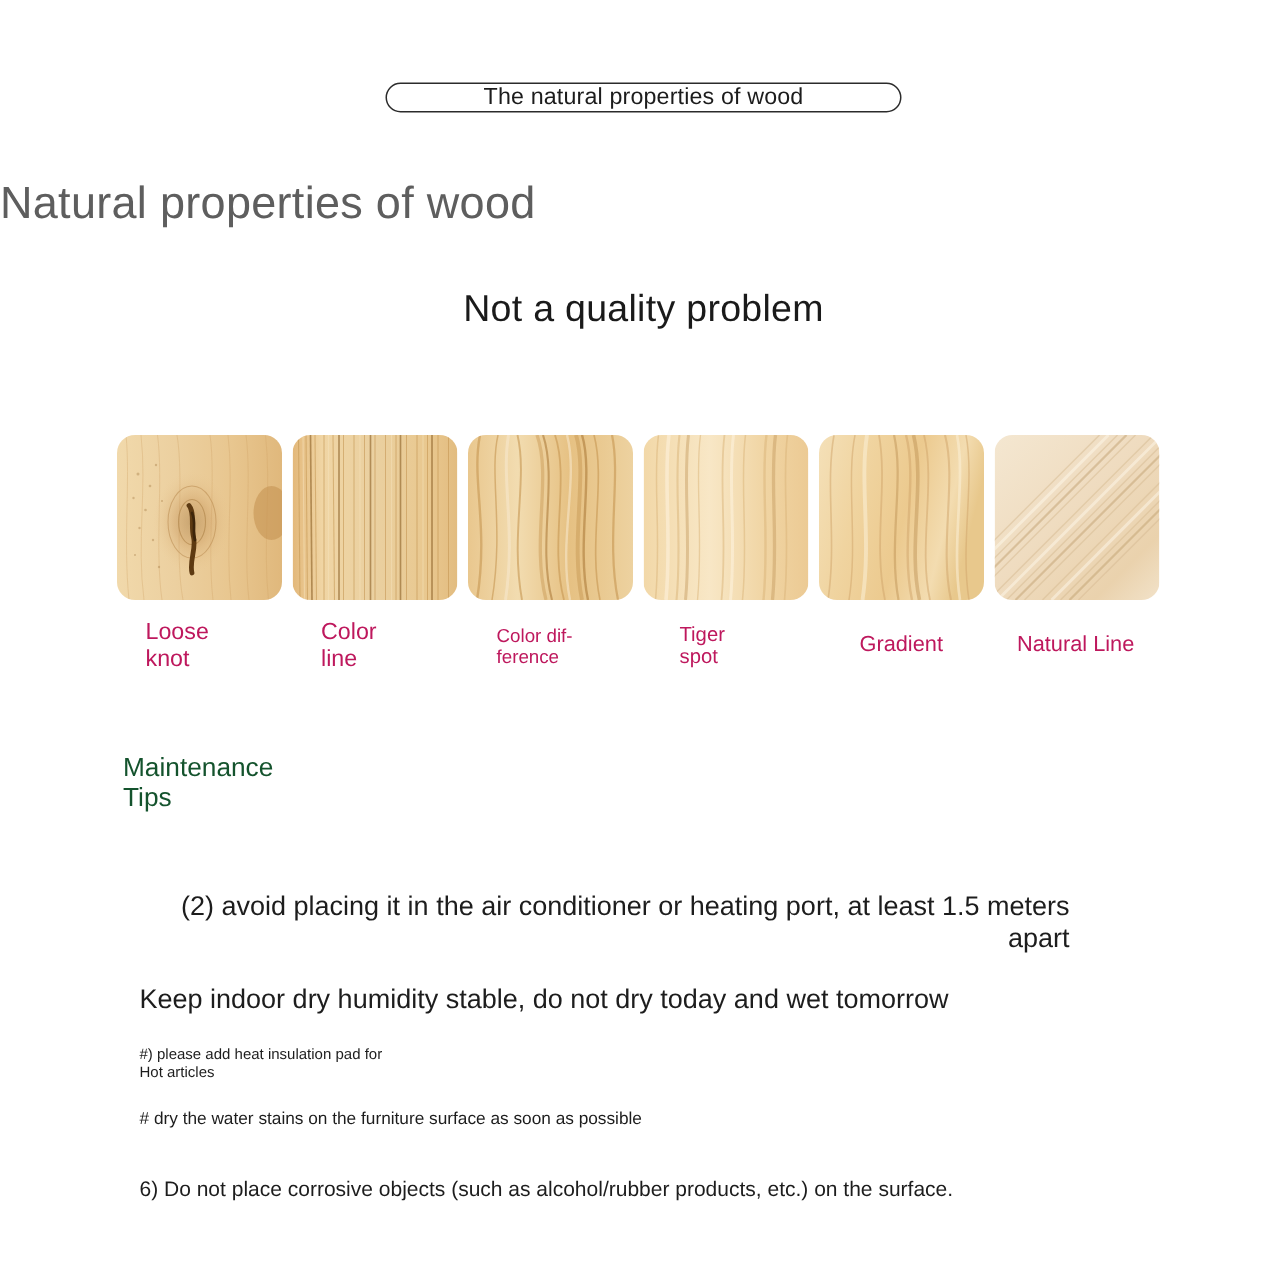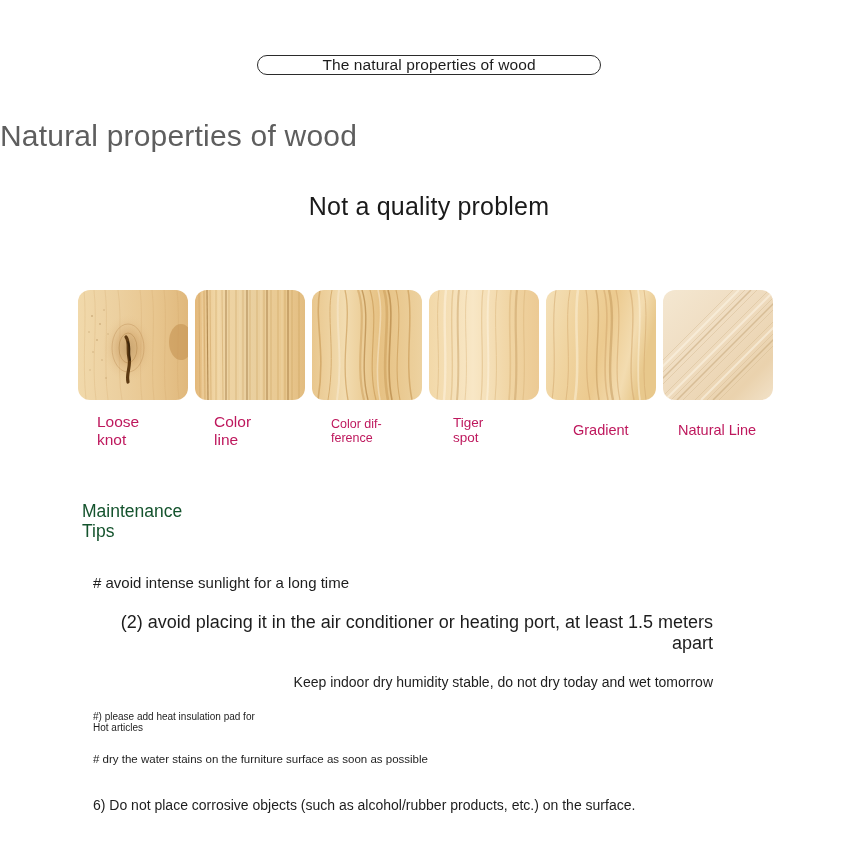--- a/index.html
+++ b/index.html
@@ -133,21 +133,21 @@
     left: 93px;
     top: 574px;
     width: 620px;
   }
   .tip {
     color: #1d1d1d;
     line-height: 1.18;
   }
   .t0 { font-size: 15px;   margin-top: 0px;  }
   .t1 { font-size: 18px; margin-top: 20px; text-align: right; }
-  .t2 { font-size: 14px;   margin-top: 20px; text-align: right; }
+  .t2 { font-size: 18px;   margin-top: 20px; }
   .t3 { font-size: 10px;   margin-top: 20px; white-space: pre-line; }
   .t4 { font-size: 11.5px; margin-top: 19px; }
   .t5 { font-size: 14px;   margin-top: 30px; }
 </style>
 </head>
 <body>
 
 <div class="page">
 
   <div class="pill-wrap">
@@ -401,21 +401,20 @@
     <div class="label lb3">Tiger
 spot</div>
     <div class="label lb4">Gradient</div>
     <div class="label lb5">Natural Line</div>
   </div>
 
   <div class="maint-title">Maintenance
 Tips</div>
 
   <div class="tips">
-    <div class="tip t0"># avoid intense sunlight for a long time</div>
     <div class="tip t1">(2) avoid placing it in the air conditioner or heating port, at least 1.5 meters apart</div>
     <div class="tip t2">Keep indoor dry humidity stable, do not dry today and wet tomorrow</div>
     <div class="tip t3">#) please add heat insulation pad for
 Hot articles</div>
     <div class="tip t4"># dry the water stains on the furniture surface as soon as possible</div>
     <div class="tip t5">6) Do not place corrosive objects (such as alcohol/rubber products, etc.) on the surface.</div>
   </div>
 
 </div>
 

